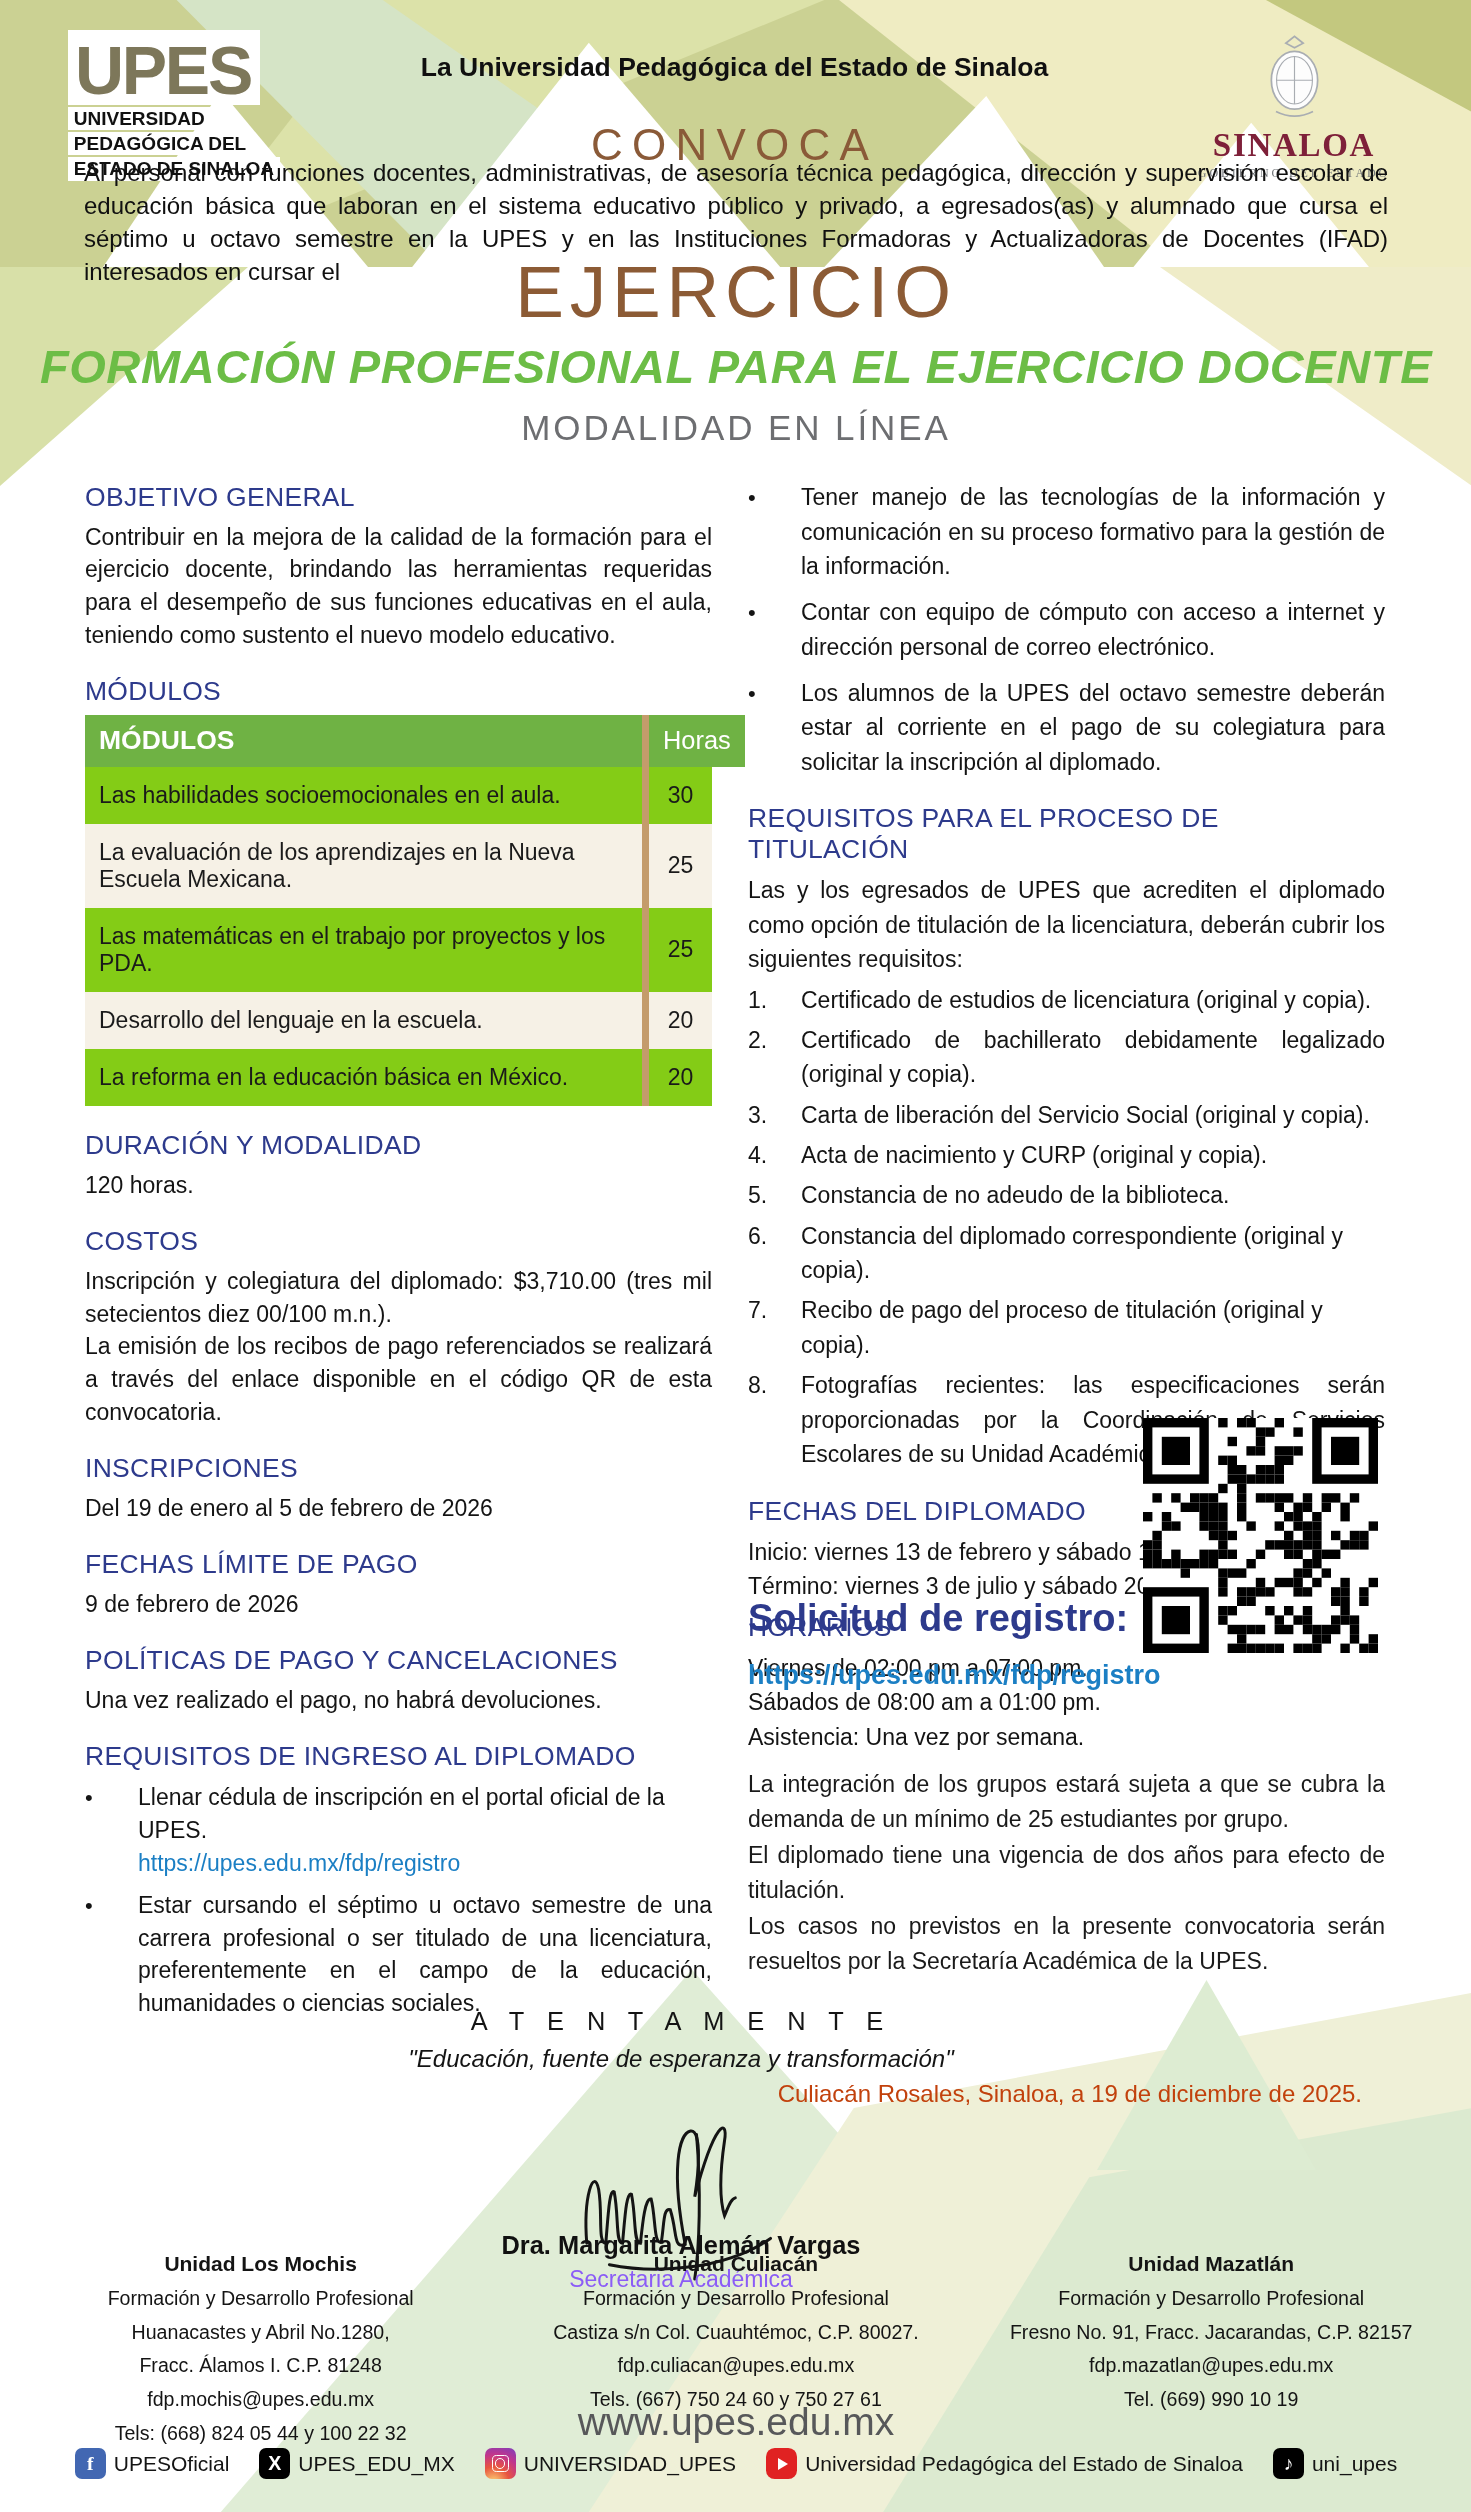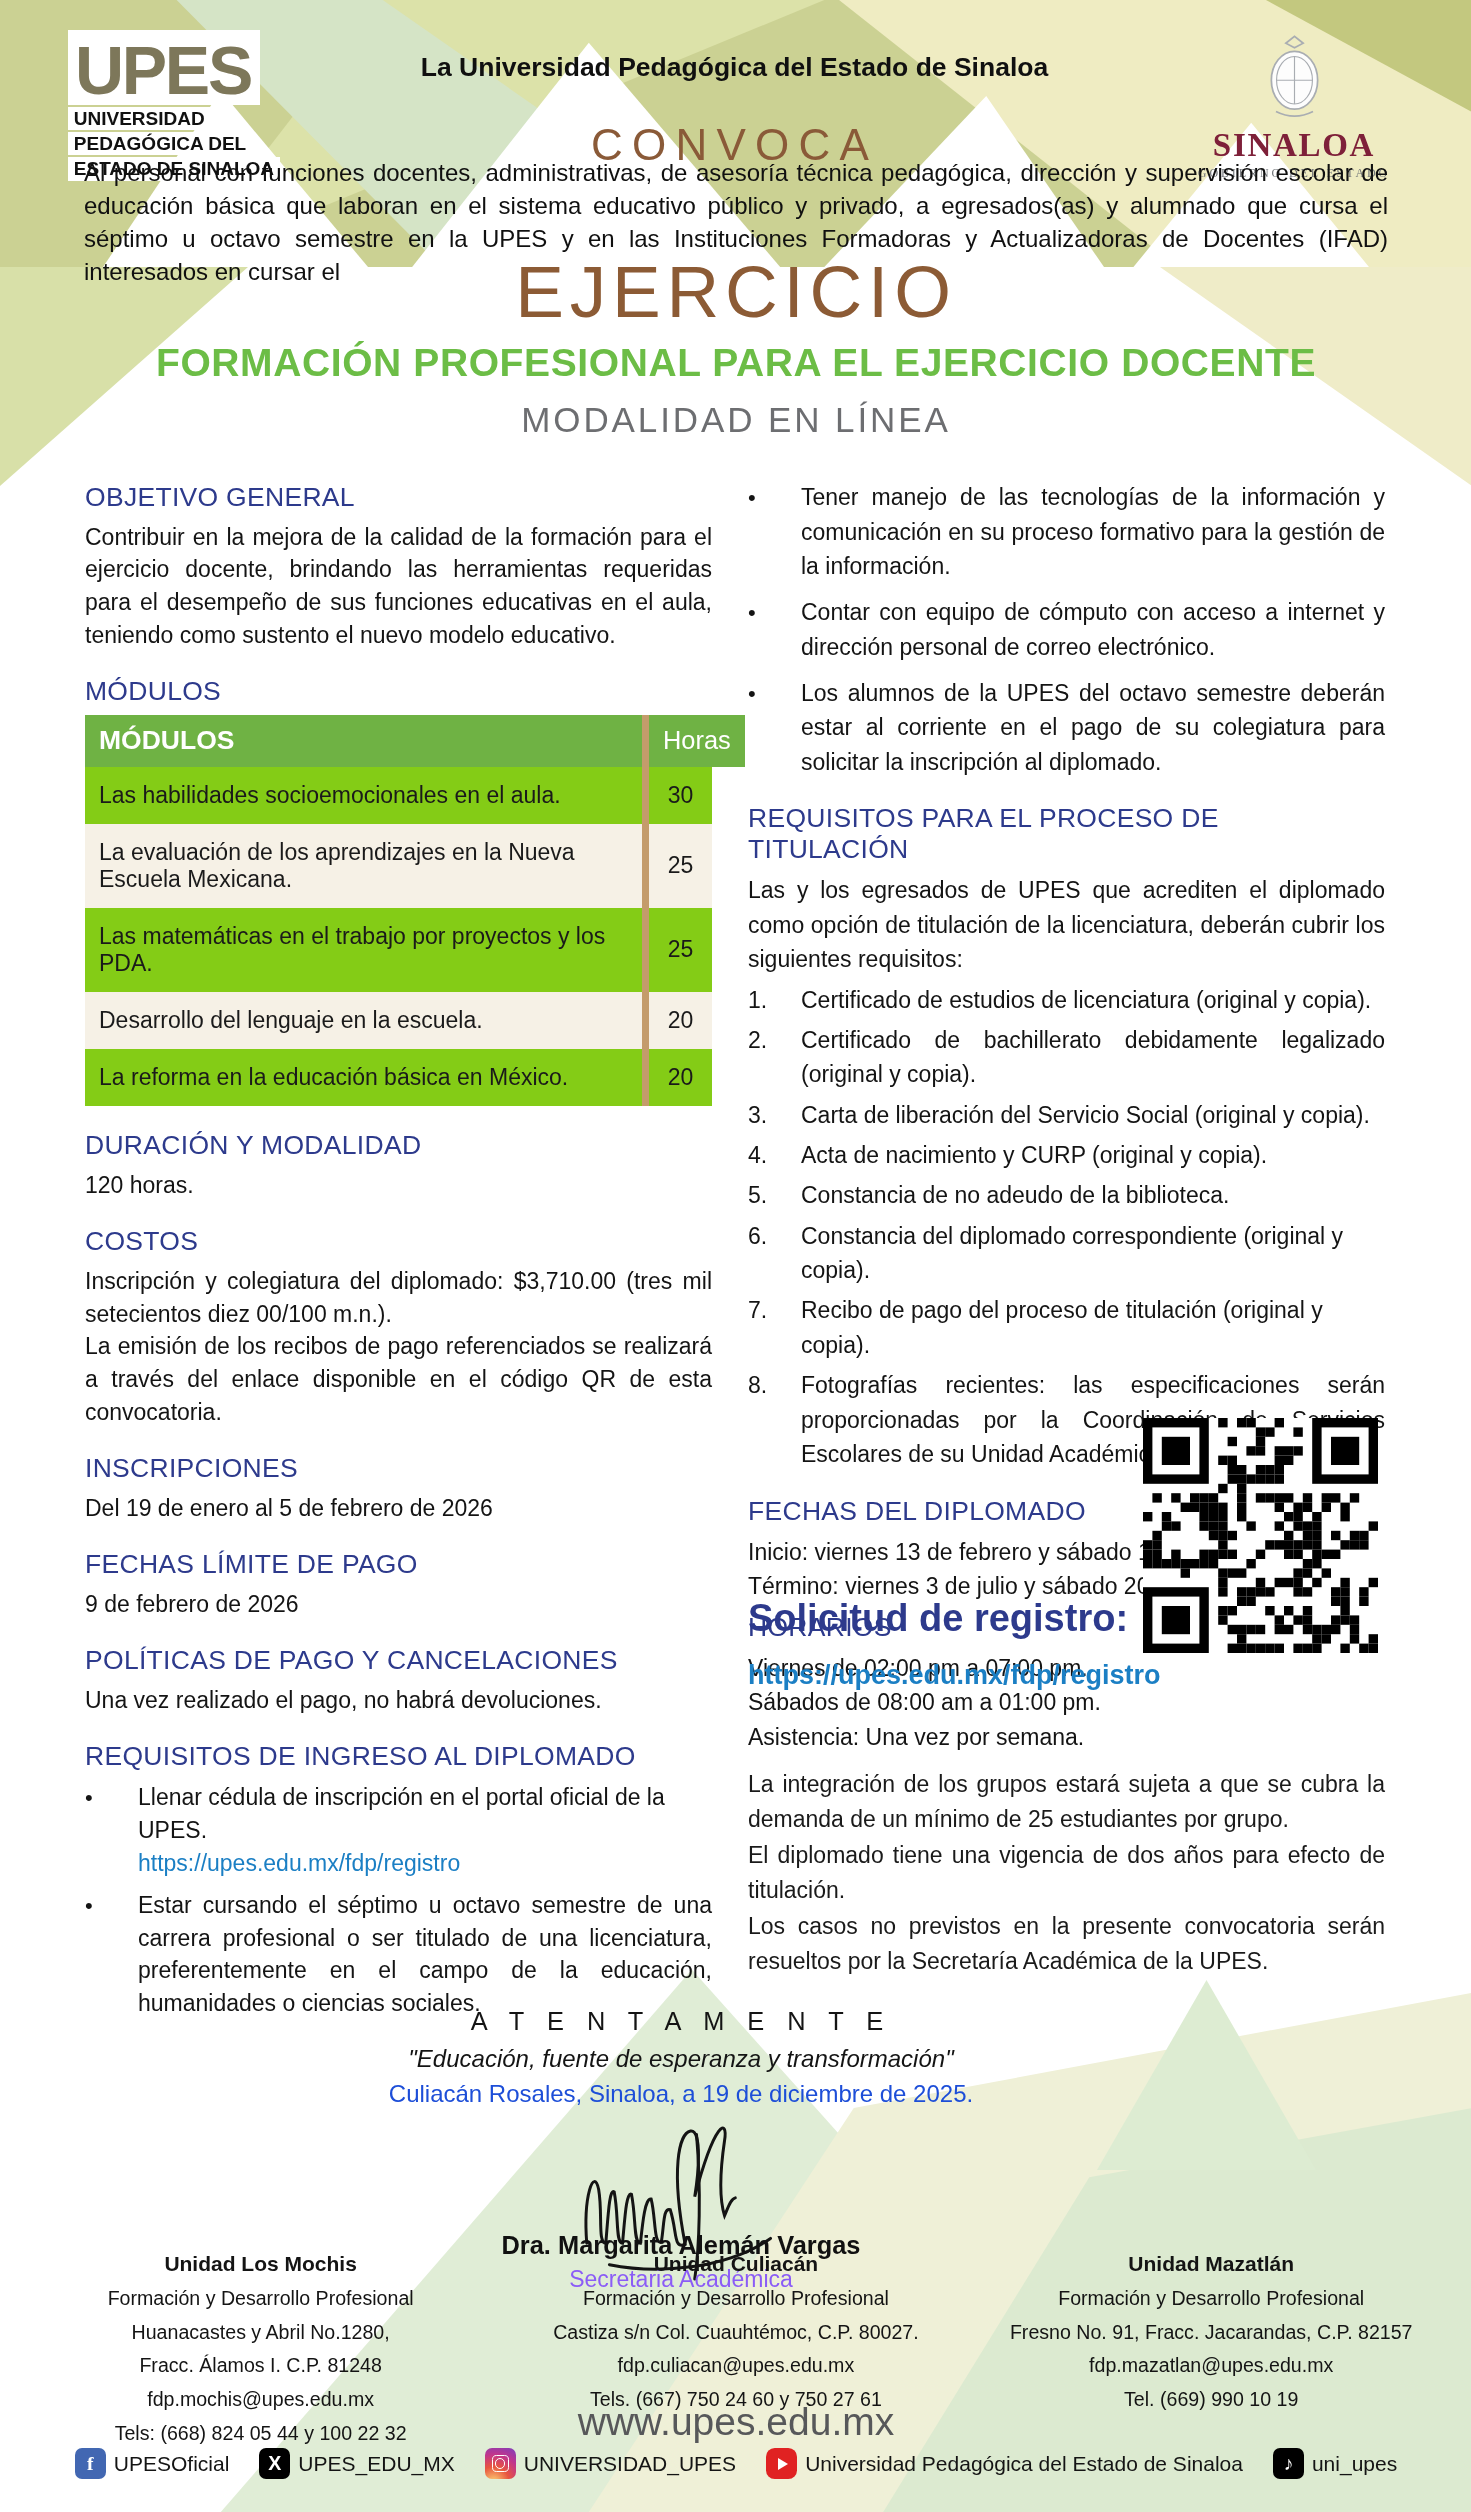--- a/index.html
+++ b/index.html
@@ -38,21 +38,21 @@
   .org-line{font-size:26.5px;font-weight:700;color:#101010;}
   .convoca{margin-top:37px;font-size:44px;color:#8a5a38;letter-spacing:9.2px;font-weight:400;}
   .sinaloa{width:248px;text-align:center;padding-top:4.6px;}
   .sinaloa-name{font-family:"Liberation Serif",serif;font-weight:700;font-size:33px;color:#7e2039;letter-spacing:1.7px;margin-top:3.5px;}
   .sinaloa-sub{font-family:"Liberation Serif",serif;font-size:12px;color:#6f7377;letter-spacing:2.9px;margin-top:2.3px;}
   
   .intro{position:absolute;top:157px;left:84px;right:84px;z-index:2;font-size:24px;line-height:1.37;
          text-align:justify;color:#101010;}
   .titles{position:absolute;top:255px;left:0;right:0;text-align:center;z-index:2;}
   .t-diplomado{font-size:73px;color:#8c5b35;letter-spacing:5.8px;font-weight:400;line-height:1;}
-  .t-formacion{margin-top:15px;font-size:39px;color:#6cbd46;font-weight:700;letter-spacing:0.6px;line-height:1;}
+  .t-formacion{margin-top:15px;font-size:47px;color:#6cbd46;font-weight:700;letter-spacing:0.6px;line-height:1;font-style:italic;}
   .t-modalidad{margin-top:19.6px;font-size:35px;color:#6d6e71;letter-spacing:2.9px;line-height:1;}
   
   .cols{position:absolute;top:478px;left:85px;right:87px;display:flex;gap:36px;z-index:2;}
   .col-left{width:627px;flex:none;}
   .col-right{flex:1;position:relative;height:1538px;}
   .h{color:#2d3a8c;font-size:26.5px;font-weight:400;margin:24px 0 8px 0;letter-spacing:0.3px;}
   .h.first{margin-top:3.5px;}
   .body-t{font-size:23px;line-height:1.43;color:#141414;}
   .just{text-align:justify;}
   
@@ -80,21 +80,21 @@
   .qr{position:absolute;top:940px;right:7px;width:235px;height:235px;background:#fff;}
   .registro{position:absolute;top:1119px;left:0;width:462px;}
   .registro-label{font-size:38px;font-weight:700;color:#2d3a8c;}
   .registro-url{margin-top:19.6px;font-size:27px;font-weight:700;color:#1b7fc4;}
   .closing{position:absolute;top:1288px;left:0;right:0;font-size:23px;line-height:1.52;text-align:justify;}
   .closing div{margin-top:1.2px;}
   
   .sig{position:absolute;top:2007px;left:0;right:110px;text-align:center;z-index:3;}
   .atentamente{font-size:25.4px;letter-spacing:8px;color:#141414;}
   .quote{margin-top:9.2px;font-size:24px;font-style:italic;color:#141414;}
-  .place-date{margin-top:7px;font-size:24px;color:#1d4ed8;}
+  .place-date{margin-top:7px;font-size:24px;color:#c2410c;text-align:right;}
   .sig-svg{display:block;margin:-8px auto -48px auto;overflow:visible;}
   .sig-name{font-size:25.4px;font-weight:700;color:#111;}
   .sig-role{margin-top:6px;font-size:23px;color:#8b5cf6;}
   
   .units{position:absolute;top:2246px;left:23px;right:23px;display:flex;z-index:3;}
   .unit{width:33.33%;text-align:center;font-size:19.6px;line-height:1.72;color:#141414;}
   .unit-name{font-weight:700;font-size:21px;}
   .website{position:absolute;top:2400px;left:0;right:0;text-align:center;font-size:39px;color:#57585a;z-index:3;}
   .social{position:absolute;top:2448px;left:0;right:0;display:flex;justify-content:center;align-items:center;gap:30px;z-index:3;}
   .s-item{display:flex;align-items:center;gap:8px;}

